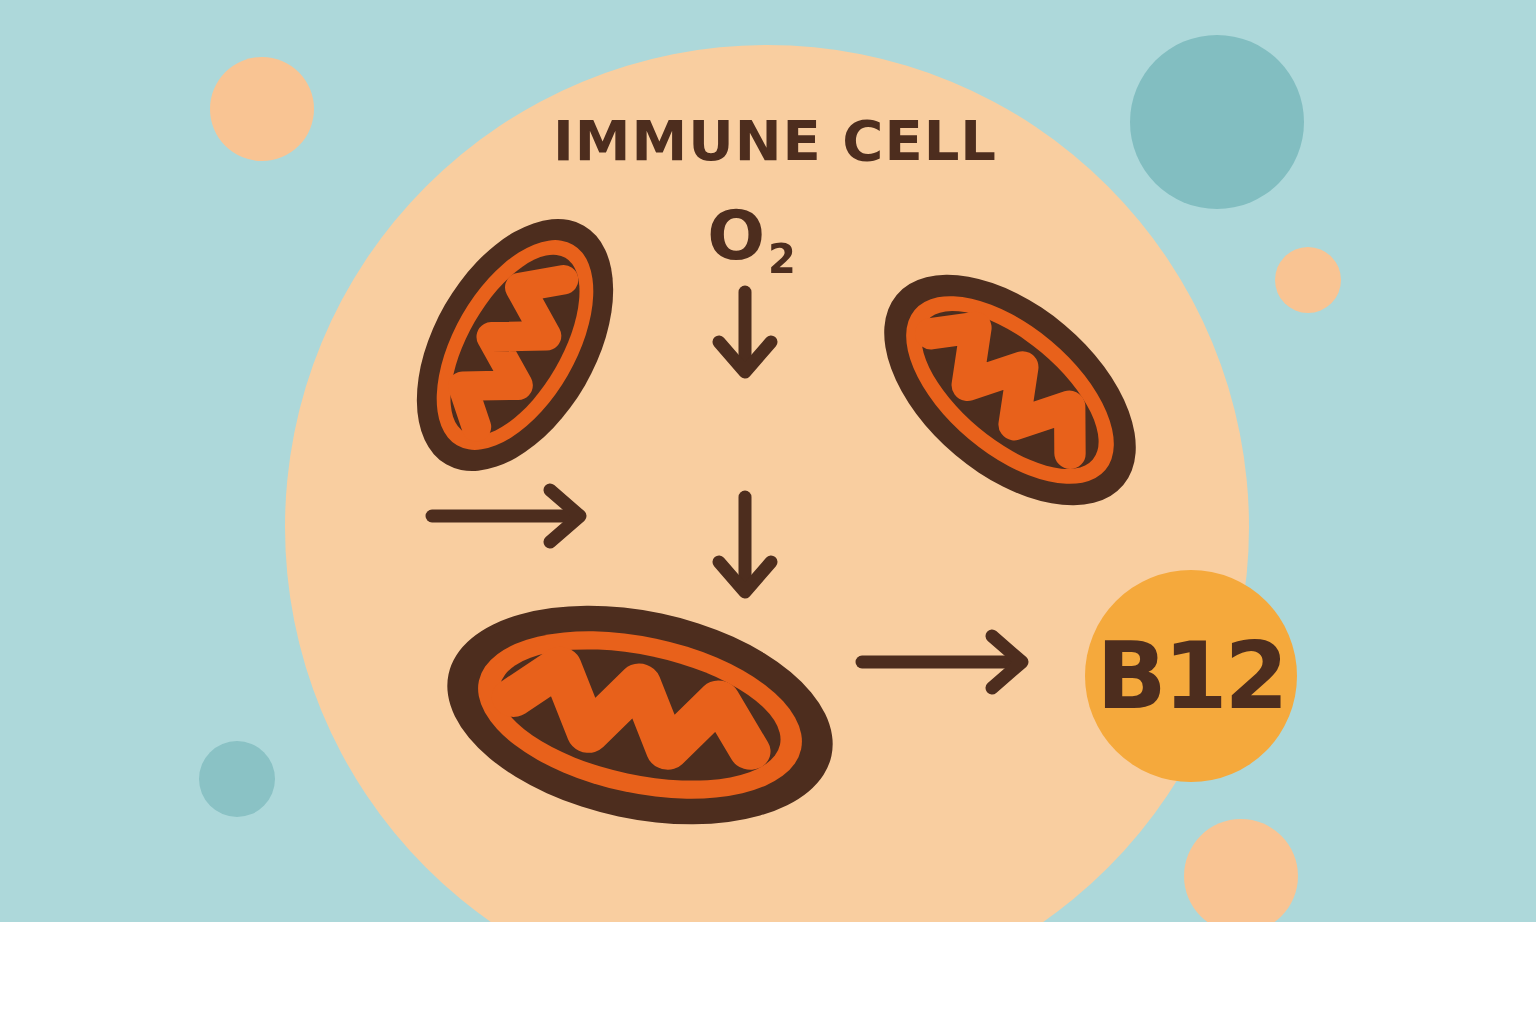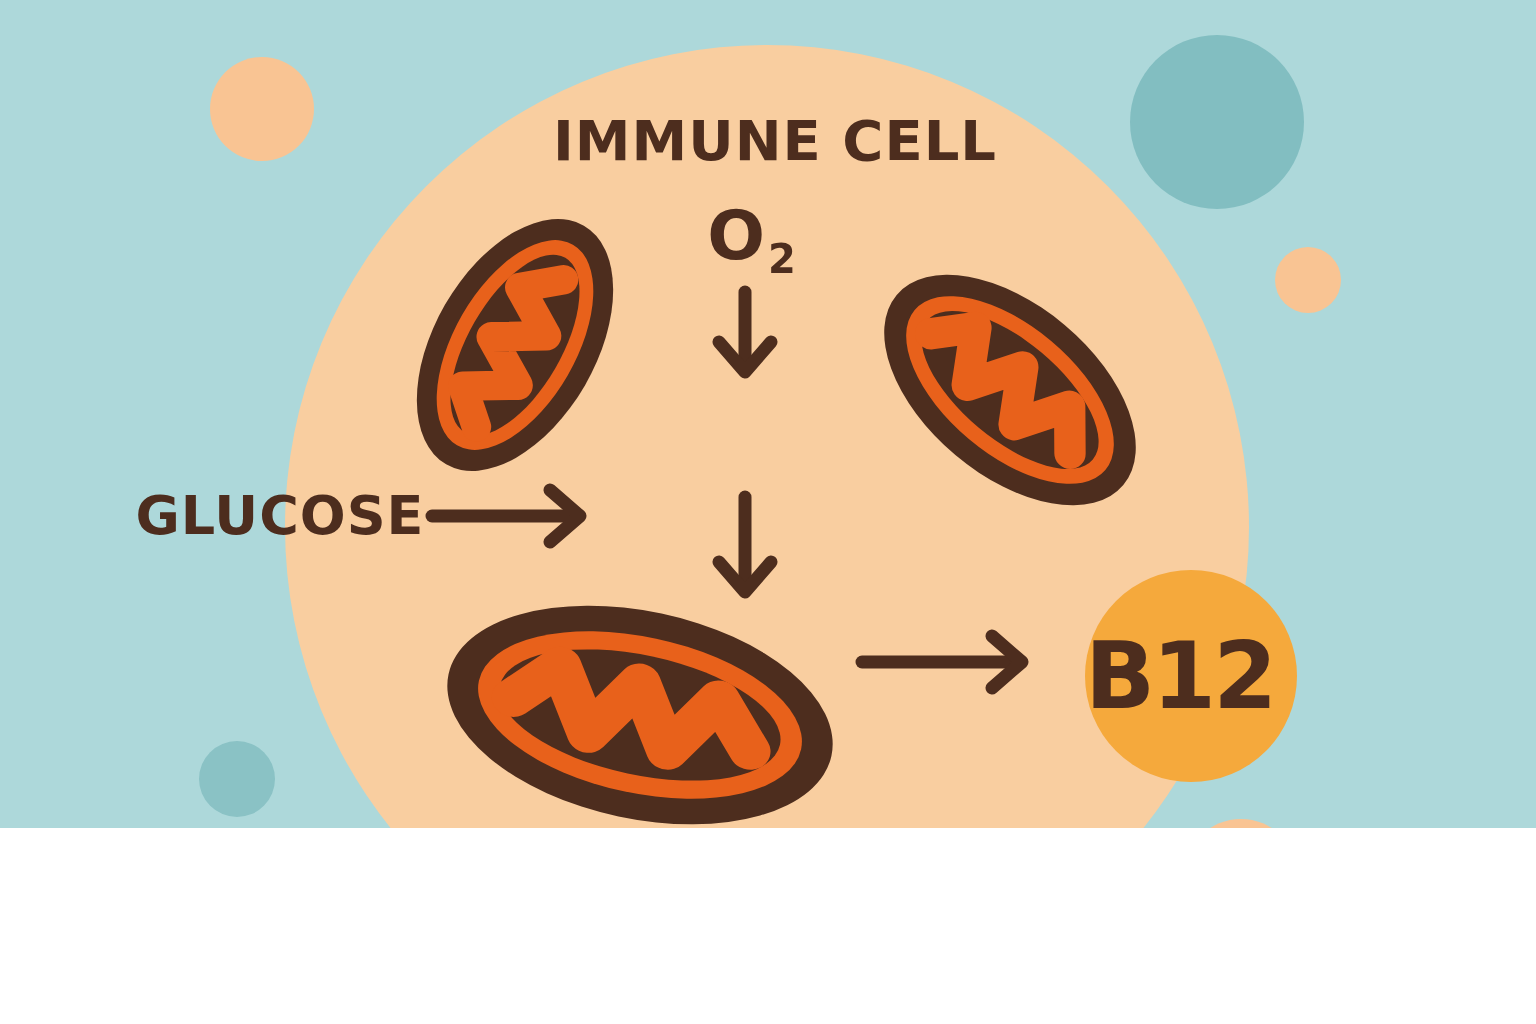--- a/index.html
+++ b/index.html
@@ -1,18 +1,18 @@
 <!DOCTYPE html>
 <html><head>
 <meta charset="utf-8">
 <style>
   html,body{margin:0;padding:0;}
   .stage{
     position:relative;
-    width:1536px;height:828px;
+    width:1536px;height:922px;
     background:#ADD8DA;
     overflow:hidden;
     font-family:"DejaVu Sans","Liberation Sans",sans-serif;
   }
   .layer{position:absolute;inset:0;}
   .label{
     position:absolute;
     color:#4D2D1E;
     font-weight:700;
     letter-spacing:1px;
@@ -25,21 +25,21 @@
   .o2-sub{font-size:40px;vertical-align:-14px;margin-left:2px;}
   .label-atp{font-size:62px;}
   .label-glucose{font-size:54px;}
   .label-mito{font-size:55px;}
   .b12-badge{
     position:absolute;
     left:1085px;top:570px;
     width:212px;height:212px;
     border-radius:50%;
     background:#F5A93C;
-    display:flex;align-items:center;justify-content:flex-start;
+    display:flex;align-items:center;justify-content:center;
     color:#4D2D1E;font-weight:700;font-size:92px;letter-spacing:-3px;
     user-select:none;
   }
 </style>
 </head>
 <body>
 
 <div class="stage">
 
   <svg class="layer" width="1536" height="1024" viewBox="0 0 1536 1024">
@@ -82,20 +82,19 @@
         <path d="M992 636 L1022 662 L992 688"></path>
       </g>
     </g>
   </svg>
 
   <div class="label label-immune" style="left:775px;top:108px;">IMMUNE CELL</div>
 
   <div class="label label-o2" style="left:752px;top:196px;"><span>O</span><span class="o2-sub">2</span></div>
 
 
-  <div class="label label-glucose" style="left:280px;top:484px;">GLUCOSE</div>
 
 
   <div class="b12-badge">
       <span>B12</span>
     </div>
 
 </div>
 
 </body></html>

